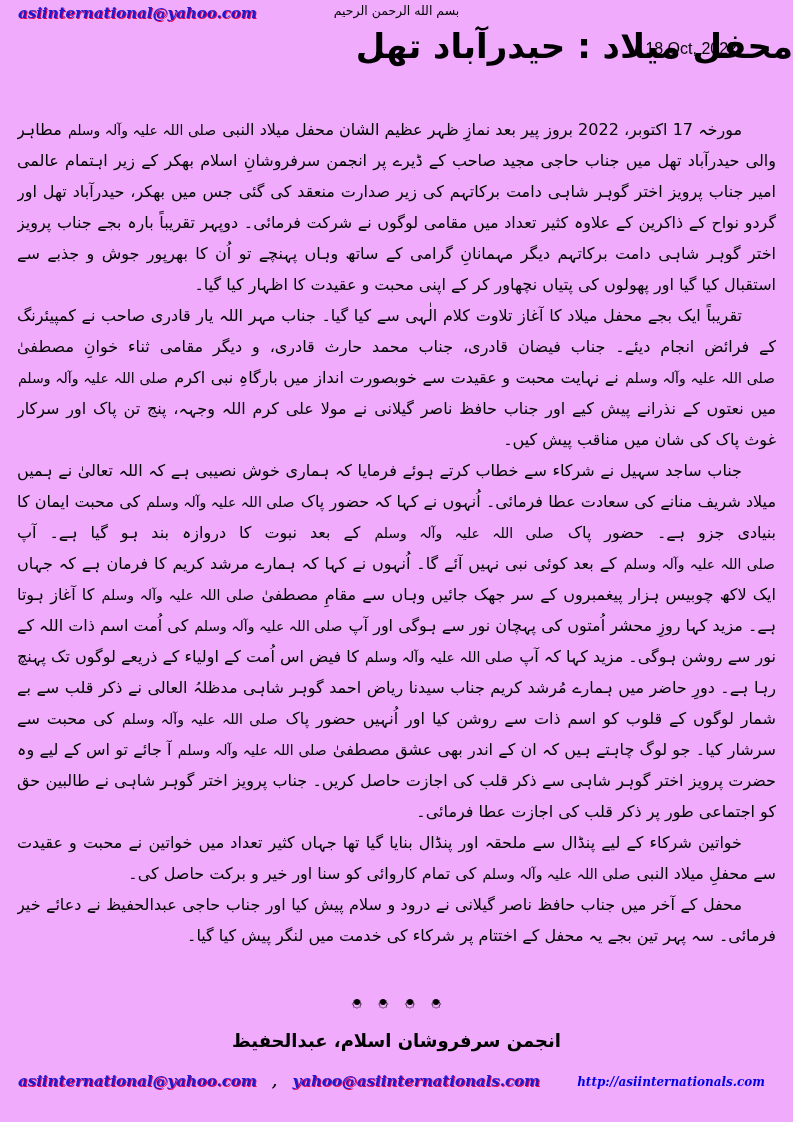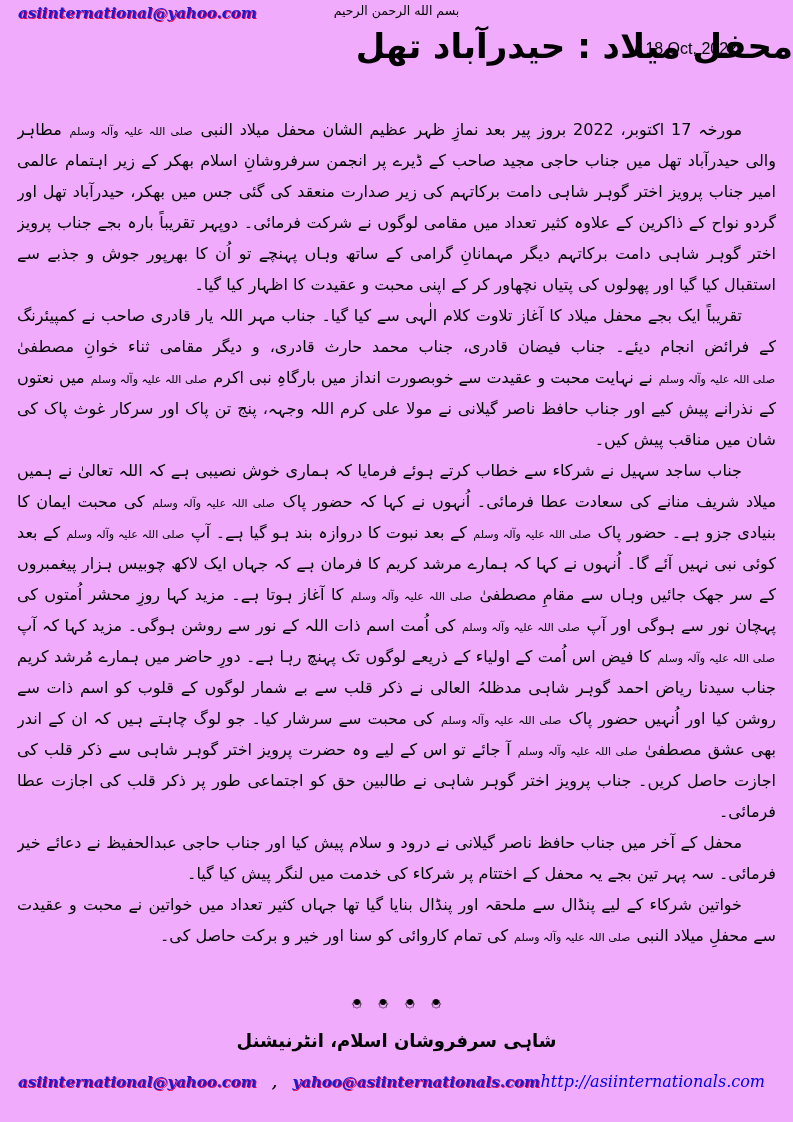--- a/index.html
+++ b/index.html
@@ -44,21 +44,21 @@
   .content{
     position:absolute;left:17px;right:17px;top:114px;bottom:138px;
     direction:rtl;
     text-align:justify;
     font-size:16px;
     line-height:31px;
     overflow:hidden;
   }
   .content p{margin:0;text-indent:34px;}
   .saw{
-    font-size:11px;
+    font-size:14px;
     line-height:1;
     white-space:nowrap;
     padding:0 1px;
   }
   
   .ornaments{
     position:absolute;left:0;right:0;top:992px;
     text-align:center;
   }
   .star{
@@ -90,22 +90,22 @@
     text-shadow:1px 1px 0 #e8004c;
   }
   .contact-left .sep{
     color:#000;text-shadow:none;
     font-weight:bold;
     padding:0 10px;
   }
   .contact-left span{cursor:pointer;}
   .website{
     font-family:"DejaVu Serif", serif;
-    font-style:italic;font-weight:normal;
-    font-size:16px;
+    font-style:italic;font-weight:bold;
+    font-size:12px;
     color:#0000e6;
     cursor:pointer;
   }
 </style>
 </head>
 <body>
 
 <div class="page">
 
   <div class="email-top">asiinternational@yahoo.com</div>
@@ -113,27 +113,27 @@
   <div class="bismillah">بسم الله الرحمن الرحيم</div>
 
   <div class="title">محفل میلاد :  حیدرآباد تھل</div>
 
   <div class="date">18 Oct, 2022</div>
 
   <div class="content" id="body-content">
       <p>مورخہ 17 اکتوبر، 2022 بروز پیر بعد نمازِ ظہر عظیم الشان محفل میلاد النبی <span class="saw">صلی اللہ علیہ وآلہ وسلم</span> مطاہر والی حیدرآباد تھل میں جناب حاجی مجید صاحب کے ڈیرے پر انجمن سرفروشانِ اسلام بھکر کے زیر اہتمام عالمی امیر جناب پرویز اختر گوہر شاہی دامت برکاتہم کی زیر صدارت منعقد کی گئی جس میں بھکر، حیدرآباد تھل اور گردو نواح کے ذاکرین کے علاوہ کثیر تعداد میں مقامی لوگوں نے شرکت فرمائی۔ دوپہر تقریباً بارہ بجے جناب پرویز اختر گوہر شاہی دامت برکاتہم دیگر مہمانانِ گرامی کے ساتھ وہاں پہنچے تو اُن کا بھرپور جوش و جذبے سے استقبال کیا گیا اور پھولوں کی پتیاں نچھاور کر کے اپنی محبت و عقیدت کا اظہار کیا گیا۔</p>
       <p>تقریباً ایک بجے محفل میلاد کا آغاز تلاوت کلام الٰہی سے کیا گیا۔ جناب مہر اللہ یار قادری صاحب نے کمپیئرنگ کے فرائض انجام دیئے۔ جناب فیضان قادری، جناب محمد حارث قادری، و دیگر مقامی ثناء خوانِ مصطفیٰ <span class="saw">صلی اللہ علیہ وآلہ وسلم</span> نے نہایت محبت و عقیدت سے خوبصورت انداز میں بارگاہِ نبی اکرم <span class="saw">صلی اللہ علیہ وآلہ وسلم</span> میں نعتوں کے نذرانے پیش کیے اور جناب حافظ ناصر گیلانی نے مولا علی کرم اللہ وجہہ، پنج تن پاک اور سرکار غوث پاک کی شان میں مناقب پیش کیں۔</p>
       <p>جناب ساجد سہیل نے شرکاء سے خطاب کرتے ہوئے فرمایا کہ ہماری خوش نصیبی ہے کہ اللہ تعالیٰ نے ہمیں میلاد شریف منانے کی سعادت عطا فرمائی۔ اُنہوں نے کہا کہ حضور پاک <span class="saw">صلی اللہ علیہ وآلہ وسلم</span> کی محبت ایمان کا بنیادی جزو ہے۔ حضور پاک <span class="saw">صلی اللہ علیہ وآلہ وسلم</span> کے بعد نبوت کا دروازہ بند ہو گیا ہے۔ آپ <span class="saw">صلی اللہ علیہ وآلہ وسلم</span> کے بعد کوئی نبی نہیں آئے گا۔ اُنہوں نے کہا کہ ہمارے مرشد کریم کا فرمان ہے کہ جہاں ایک لاکھ چوبیس ہزار پیغمبروں کے سر جھک جائیں وہاں سے مقامِ مصطفیٰ <span class="saw">صلی اللہ علیہ وآلہ وسلم</span> کا آغاز ہوتا ہے۔ مزید کہا روزِ محشر اُمتوں کی پہچان نور سے ہوگی اور آپ <span class="saw">صلی اللہ علیہ وآلہ وسلم</span> کی اُمت اسم ذات اللہ کے نور سے روشن ہوگی۔ مزید کہا کہ آپ <span class="saw">صلی اللہ علیہ وآلہ وسلم</span> کا فیض اس اُمت کے اولیاء کے ذریعے لوگوں تک پہنچ رہا ہے۔ دورِ حاضر میں ہمارے مُرشد کریم جناب سیدنا ریاض احمد گوہر شاہی مدظلہُ العالی نے ذکر قلب سے بے شمار لوگوں کے قلوب کو اسم ذات سے روشن کیا اور اُنہیں حضور پاک <span class="saw">صلی اللہ علیہ وآلہ وسلم</span> کی محبت سے سرشار کیا۔ جو لوگ چاہتے ہیں کہ ان کے اندر بھی عشق مصطفیٰ <span class="saw">صلی اللہ علیہ وآلہ وسلم</span> آ جائے تو اس کے لیے وہ حضرت پرویز اختر گوہر شاہی سے ذکر قلب کی اجازت حاصل کریں۔ جناب پرویز اختر گوہر شاہی نے طالبین حق کو اجتماعی طور پر ذکر قلب کی اجازت عطا فرمائی۔</p>
+      <p>خواتین شرکاء کے لیے پنڈال سے ملحقہ اور پنڈال بنایا گیا تھا جہاں کثیر تعداد میں خواتین نے محبت و عقیدت سے محفلِ میلاد النبی <span class="saw">صلی اللہ علیہ وآلہ وسلم</span> کی تمام کاروائی کو سنا اور خیر و برکت حاصل کی۔</p>
       <p>محفل کے آخر میں جناب حافظ ناصر گیلانی نے درود و سلام پیش کیا اور جناب حاجی عبدالحفیظ نے دعائے خیر فرمائی۔ سہ پہر تین بجے یہ محفل کے اختتام پر شرکاء کی خدمت میں لنگر پیش کیا گیا۔</p>
-      <p>خواتین شرکاء کے لیے پنڈال سے ملحقہ اور پنڈال بنایا گیا تھا جہاں کثیر تعداد میں خواتین نے محبت و عقیدت سے محفلِ میلاد النبی <span class="saw">صلی اللہ علیہ وآلہ وسلم</span> کی تمام کاروائی کو سنا اور خیر و برکت حاصل کی۔</p>
     </div>
 
   <div class="ornaments" id="ornament-row"><span class="star">۞</span><span class="star">۞</span><span class="star">۞</span><span class="star">۞</span></div>
 
-  <div class="org-name">شاہی سرفروشان اسلام، انٹرنیشنل</div>
+  <div class="org-name">انجمن سرفروشان اسلام، عبدالحفیظ</div>
 
   <div class="contact-row">
     <div class="contact-left">
       <span>asiinternational@yahoo.com</span>
       <span class="sep">,</span>
       <span>yahoo@asiinternationals.com</span>
     </div>
     <div class="website">http://asiinternationals.com</div>
   </div>
 

